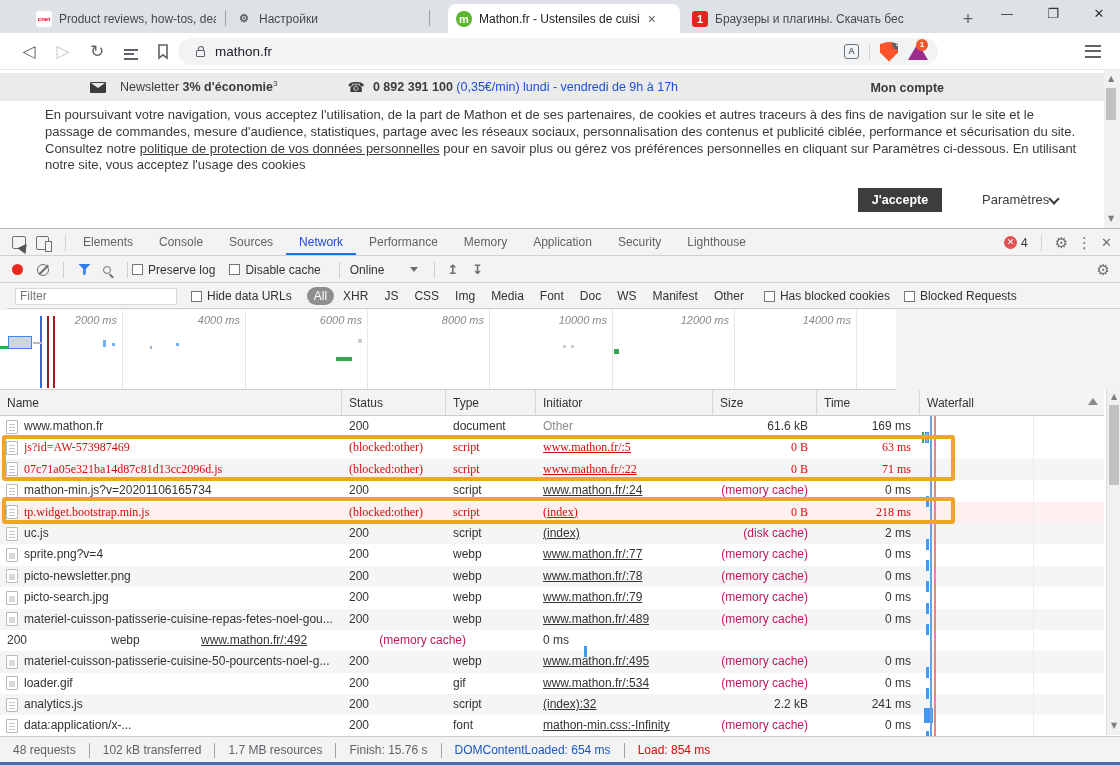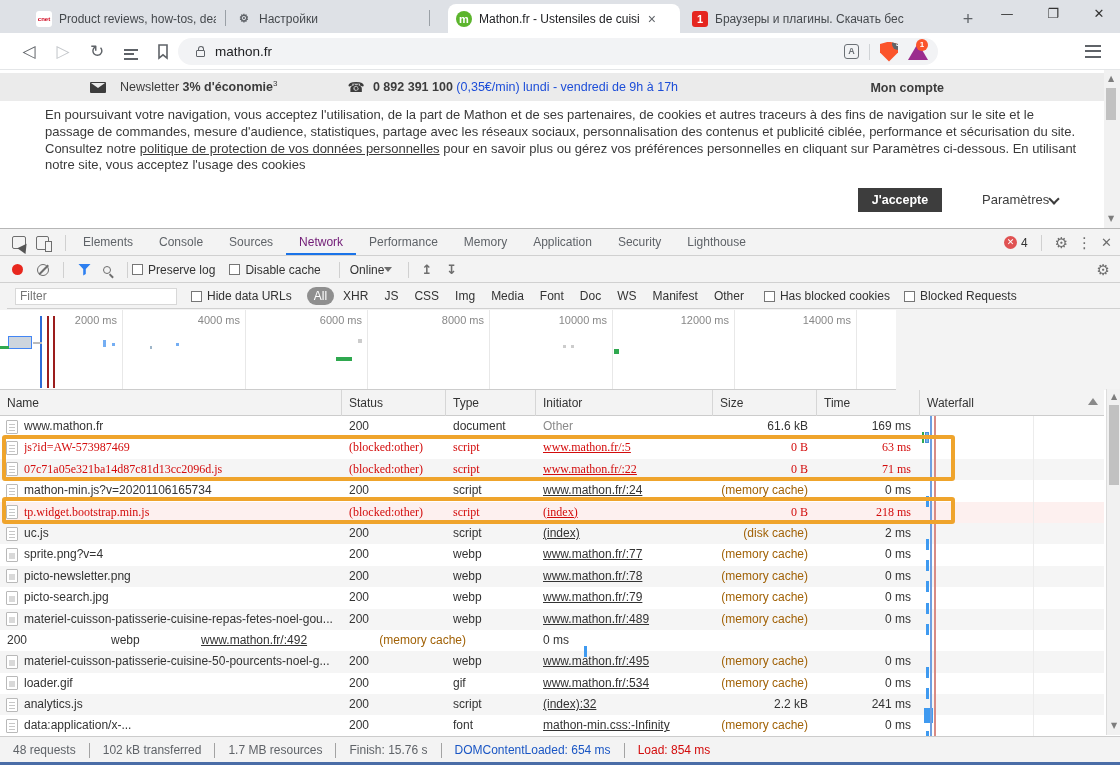--- a/index.html
+++ b/index.html
@@ -60,47 +60,47 @@
 
   
   #devtools { left:0; top:228px; width:1120px; height:507px; border-top:1px solid #b6b6b6; background:#f3f3f3; font-size:12px; color:#333; }
   #dttabs { position:absolute; left:0; top:1px; width:1120px; height:26px; background:#f3f3f3; border-bottom:1px solid #d0d0d0; display:flex; align-items:center; }
   #inspecticon { width:14px; height:13px; border:1.5px solid #6e6e6e; border-radius:2px; margin:0 10px 0 12px; position:relative; }
   #inspecticon:before { content:""; position:absolute; right:-4px; bottom:-4px; width:0; height:0; border-left:5px solid transparent; border-right:5px solid transparent; border-bottom:9px solid #555; transform:rotate(35deg); }
   #deviceicon { width:13px; height:14px; border:1.5px solid #6e6e6e; border-radius:2px; margin-right:12px; position:relative; }
   #deviceicon:before { content:""; position:absolute; right:-4px; bottom:-3px; width:5px; height:9px; border:1.5px solid #6e6e6e; background:#f3f3f3; }
   .vsep { width:1px; height:16px; background:#d0d0d0; margin:0 4px; }
   .dttab { padding:0 13px; height:25px; line-height:25px; color:#5f6368; }
-  .dttab.active { color:#701a75; border-bottom:2px solid #1a73e8; }
+  .dttab.active { color:#1d4ed8; border-bottom:2px solid #1a73e8; }
   #dtright { position:absolute; right:8px; top:1px; height:25px; display:flex; align-items:center; gap:9px; }
   #erricon { width:13px; height:13px; border-radius:50%; background:#e05252; color:#fff; font-size:9px; text-align:center; line-height:13px; }
   .dtglyph { color:#6e6e6e; font-size:15px; font-family:"DejaVu Sans", sans-serif; }
 
   #netbar { position:absolute; left:0; top:28px; width:1120px; height:26px; display:flex; align-items:center; border-bottom:1px solid #d0d0d0; }
   #recdot { width:11px; height:11px; border-radius:50%; background:#e8271e; margin:0 14px 0 12px; }
   #clearicon { width:12px; height:12px; border:1.5px solid #6e6e6e; border-radius:50%; position:relative; margin-right:10px; }
   #clearicon:before { content:""; position:absolute; left:-1px; top:4.5px; width:13px; height:1.5px; background:#6e6e6e; transform:rotate(-45deg); }
   #funnelicon { width:13px; height:12px; background:#2d7ff0; clip-path:polygon(0 0,100% 0,60% 45%,60% 88%,40% 100%,40% 45%); margin:0 12px 0 10px; }
   #searchicon { width:8px; height:8px; border:1.5px solid #6e6e6e; border-radius:50%; position:relative; margin-right:12px; }
   #searchicon:before { content:""; position:absolute; right:-4px; bottom:-4px; width:5px; height:1.5px; background:#6e6e6e; transform:rotate(45deg); }
   .chk { width:11px; height:11px; border:1px solid #767676; background:#fff; margin-right:5px; flex:0 0 11px; }
   .chklabel { margin-right:14px; display:flex; align-items:center; color:#333; }
-  #throttle { display:flex; align-items:center; margin:0 12px 0 6px; }
+  #throttle { display:flex; align-items:center; gap:26px; margin:0 12px 0 6px; }
   .downchev { width:0; height:0; border-left:4px solid transparent; border-right:4px solid transparent; border-top:5px solid #6e6e6e; }
   .harrow { font-family:"DejaVu Sans", sans-serif; color:#6e6e6e; font-size:13px; font-weight:bold; margin-right:14px; }
   #netgear { position:absolute; right:10px; }
 
   #filterbar { position:absolute; left:7px; top:55px; width:1120px; height:25px; display:flex; align-items:center; border-bottom:1px solid #d0d0d0; }
   #filterinput { margin-left:8px; width:162px; height:17px; background:#fff; border:1px solid #d8d8d8; font-size:12px; color:#888; padding:0 4px; font-family:"Liberation Sans", sans-serif; }
   #hideurls { margin-left:14px; }
   .chip { padding:2px 7px; color:#333; margin:0 1px; }
   .chip.active { background:#8f8f8f; color:#fff; border-radius:9px; }
   #blockchks { margin-left:12px; display:flex; }
 
-  #timeline { position:absolute; left:0; top:81px; width:896px; height:80px; background:#fff; border-bottom:1px solid #ccc; overflow:hidden; }
+  #timeline { position:absolute; left:0; top:81px; width:896px; height:80px; background:#fff; border-bottom:1px solid #ccc; overflow:hidden;font-style:italic; }
   .gline { position:absolute; top:0; width:1px; height:80px; background:#e8e8e8; }
   .glabel { position:absolute; top:4px; width:70px; text-align:right; font-size:11px; color:#888; }
   .tlmark { position:absolute; }
   .tlvline { position:absolute; top:6px; height:72px; width:2px; }
 
   #nettable { position:absolute; left:0; top:161px; width:1120px; height:346px; background:#fff; }
   #nethead { position:absolute; left:0; top:0; width:1104px; height:26px; background:#f3f3f3; border-bottom:1px solid #ccc; display:flex; }
   .hc { border-right:1px solid #d6d6d6; padding:6px 0 0 7px; font-size:12px; color:#333; height:26px; white-space:nowrap; overflow:hidden; }
   #netbody { position:absolute; left:0; top:26px; width:1104px; height:320px; overflow:hidden; }
   .nrow { display:flex; height:21.4px; align-items:center; font-size:12px; color:#333; }
@@ -108,21 +108,21 @@
   .nrow.pink { background:#fdf0ef; }
   .nrow.blocked { color:#d30c0c;font-family:Liberation Serif, serif; }
   .cell { padding-left:7px; white-space:nowrap; overflow:hidden; text-overflow:ellipsis; height:21.4px; line-height:21.4px; }
   .c-name { width:342px; display:flex; align-items:center; padding-left:4px; }
   .c-status { width:104px; }
   .c-type { width:90px; }
   .c-init { width:177px; }
   .c-size { width:104px; text-align:right; padding-right:9px; }
   .c-time { width:103px; text-align:right; padding-right:9px; }
   .c-wf { flex:1; position:relative; }
-  .muted { color:#a16207; }
+  .muted { color:#be185d; }
   .initlink { text-decoration:underline; }
   .ricon { width:12px; height:14px; border:1px solid #b9b9b9; background:#fff; border-radius:1px; margin:0 6px 0 2px; flex:0 0 12px; position:relative; }
   .ricon.doc:before { content:""; position:absolute; left:2px; top:3px; width:6px; height:1px; background:#c7c7c7; box-shadow:0 3px 0 #c7c7c7, 0 6px 0 #c7c7c7; }
   .ricon.img:before { content:""; position:absolute; left:2px; top:4px; width:6px; height:6px; background:#d9d9d9; }
   .rowname { overflow:hidden; text-overflow:ellipsis; white-space:nowrap; }
   .wftick { position:absolute; top:5px; }
   #evlines div { position:absolute; top:0; width:2px; height:320px; }
   #sorticon { position:absolute; left:1088px; top:8px; width:0; height:0; border-left:5px solid transparent; border-right:5px solid transparent; border-bottom:7px solid #8a8a8a; }
   #tablescroll { left:1106px; top:389px; width:14px; height:346px; border-left:1px solid #dcdcdc; }
 

